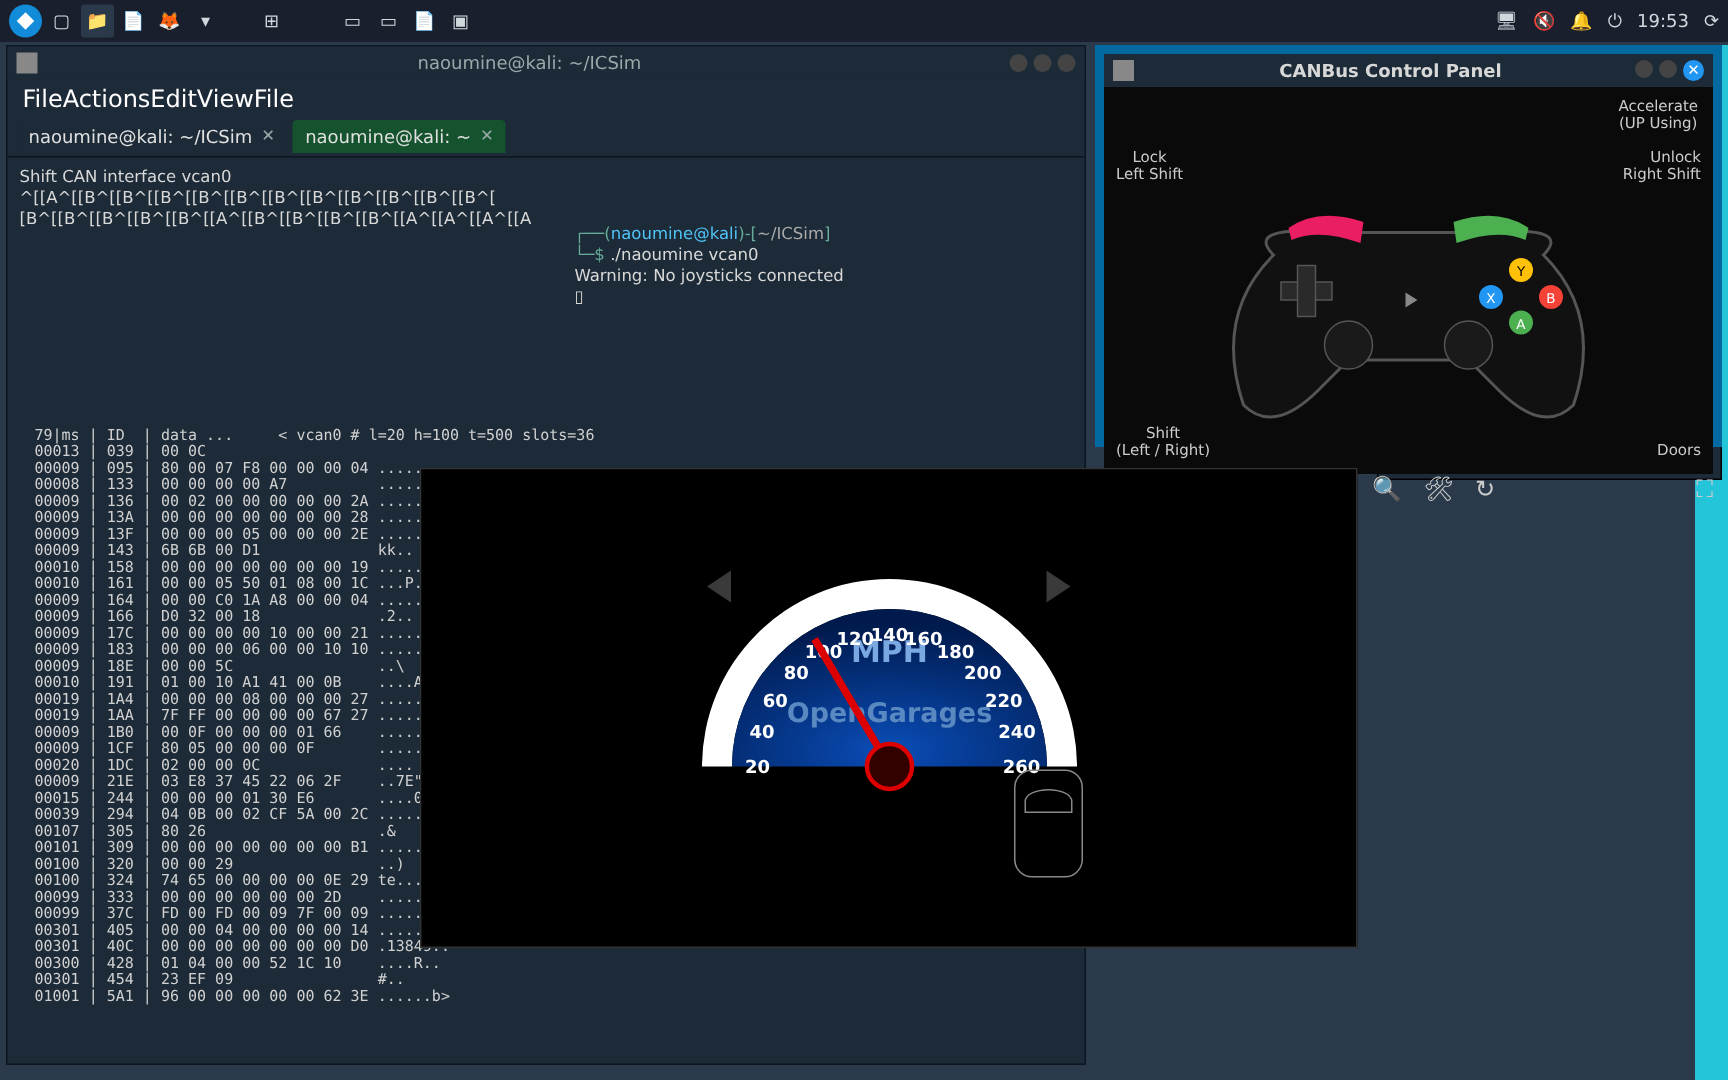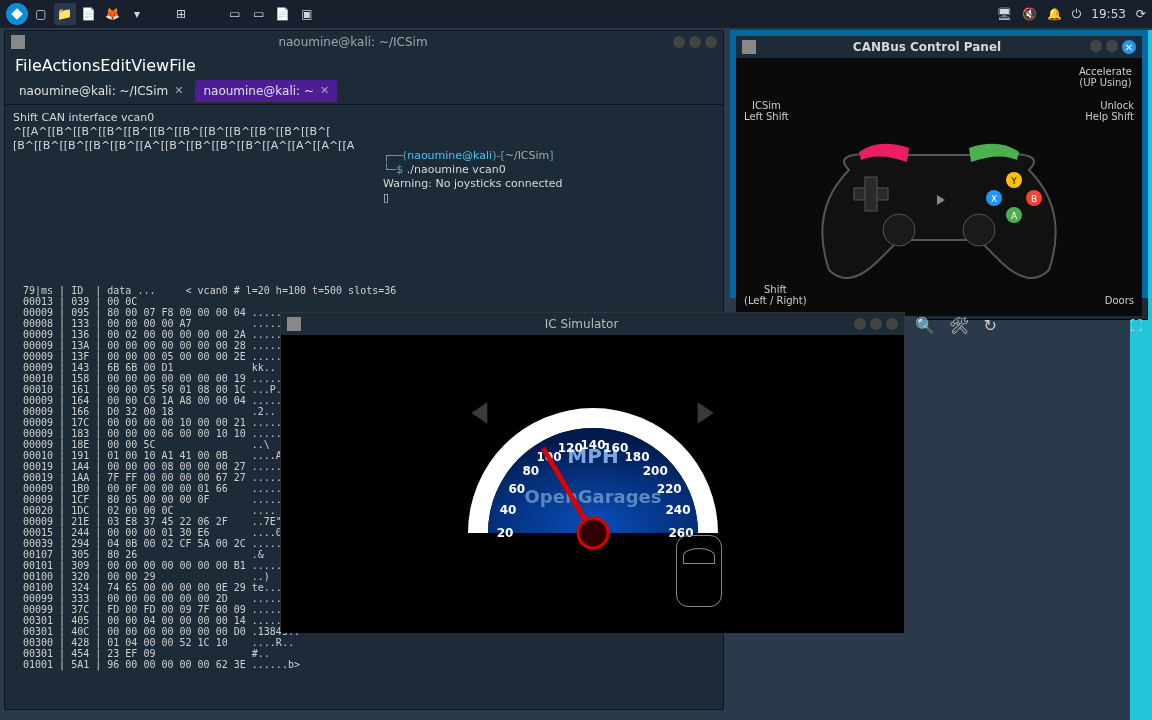--- a/index.html
+++ b/index.html
@@ -15,21 +15,21 @@
 
 
 .terminal-window { position: absolute; left: 4px; top: 30px; width: 720px; height: 680px; background: #1d2b38; border: 1px solid #0d1520; color: #d8d8d8; font-family: monospace; font-size: 11px; }
 .term-titlebar { height: 22px; background: #1d2b38; display: flex; align-items: center; padding: 0 6px; color: #9aa; font-size: 12px; }
 .term-titlebar .title { margin: 0 auto; }
 .win-dots { display: flex; gap: 4px; }
 .win-dot { width: 12px; height: 12px; border-radius: 50%; background: #444; }
 .titlebar-icon { width: 14px; height: 14px; background: #888; margin-right: 8px; }
 .menubar { height: 24px; display: flex; align-items: center; padding: 0 10px; color: #ffffff; font-size: 16px; }
 .tabs { height: 28px; display: flex; gap: 4px; padding: 0 6px; align-items: center; border-bottom: 1px solid #0d1520; }
-.tab { display: flex; align-items: center; gap: 6px; padding: 4px 8px; background: #4c1d95; color: #e0e0e0; font-size: 12px; border-radius: 3px 3px 0 0; }
+.tab { display: flex; align-items: center; gap: 6px; padding: 4px 8px; background: #14532d; color: #e0e0e0; font-size: 12px; border-radius: 3px 3px 0 0; }
 .tab.active { background: #1d2b38; }
 .tab .close { color: #9aa; font-size: 11px; cursor: pointer; }
 .term-body { padding: 6px 8px; white-space: pre; line-height: 14px; }
 .split-right { position: absolute; left: 370px; top: 110px; width: 340px; padding: 8px; white-space: pre; line-height: 14px; }
 .prompt-user { color: #4fc3f7; }
 .prompt-path { color: #aaa; margin-top: 29px; }
 
 
 .canbus-window { position: absolute; right: 4px; top: 30px; width: 418px; height: 268px; background: #1b1b1b; border: 6px solid #0369a1; }
 .canbus-title { height: 22px; background: #1d2b38; display: flex; align-items: center; padding: 0 6px; }
@@ -177,26 +177,26 @@
       <div class="win-dot"></div>
       <div class="close-btn">✕</div>
     </div>
   </div>
   <div class="controller">
     <div class="ctrl-label" style="right:10px; top:8px;">
       <div>Accelerate</div>
         <div>(UP Using)</div>
     </div>
     <div class="ctrl-label" style="left:8px; top:42px;">
-      <div>ICSim</div>
+      <div>Lock</div>
         <div>Left Shift</div>
     </div>
     <div class="ctrl-label" style="right:8px; top:42px; text-align:right;">
       <div>Unlock</div>
-        <div>Help Shift</div>
+        <div>Right Shift</div>
     </div>
     <div class="ctrl-label" style="left:8px; bottom:10px;">
       <div>Shift</div>
         <div>(Left / Right)</div>
     </div>
     <div class="ctrl-label" style="right:8px; bottom:10px;">Doors</div>
     <div class="ctrl-label" style="left:50%; top:118px; transform:translateX(-50%); color:#7a7a7a; font-size:11px;">OpenGarages</div>
 
     <svg class="gamepad" viewBox="0 0 300 180">
       <path d="M60 60 Q40 40 100 45 L200 45 Q260 40 240 60 Q280 100 260 160 Q240 180 210 150 L190 130 L110 130 L90 150 Q60 180 40 160 Q20 100 60 60 Z" fill="#111" stroke="#555" stroke-width="2"></path>
@@ -218,29 +218,20 @@
 
       <circle cx="110" cy="120" r="16" fill="#1a1a1a" stroke="#555"></circle>
       <circle cx="190" cy="120" r="16" fill="#1a1a1a" stroke="#555"></circle>
 
       <polygon points="148,85 148,95 156,90" fill="#888"></polygon>
     </svg>
   </div>
 </div>
 
 <div class="icsim-window">
-  <div class="icsim-title">
-    <div class="titlebar-icon"></div>
-    <span class="t">IC Simulator</span>
-    <div class="win-dots">
-      <div class="win-dot"></div>
-      <div class="win-dot"></div>
-      <div class="win-dot"></div>
-    </div>
-  </div>
   <div class="icsim-body">
     <svg class="arrow left" viewBox="0 0 24 24">
         <path d="M16 4 L4 12 L16 20 Z" fill="#3a3a3a"></path>
       </svg>
     <svg class="arrow right" viewBox="0 0 24 24">
         <path d="M8 4 L20 12 L8 20 Z" fill="#3a3a3a"></path>
       </svg>
 
     <svg class="gauge" width="290" height="180" viewBox="0 0 290 180">
       <defs>

